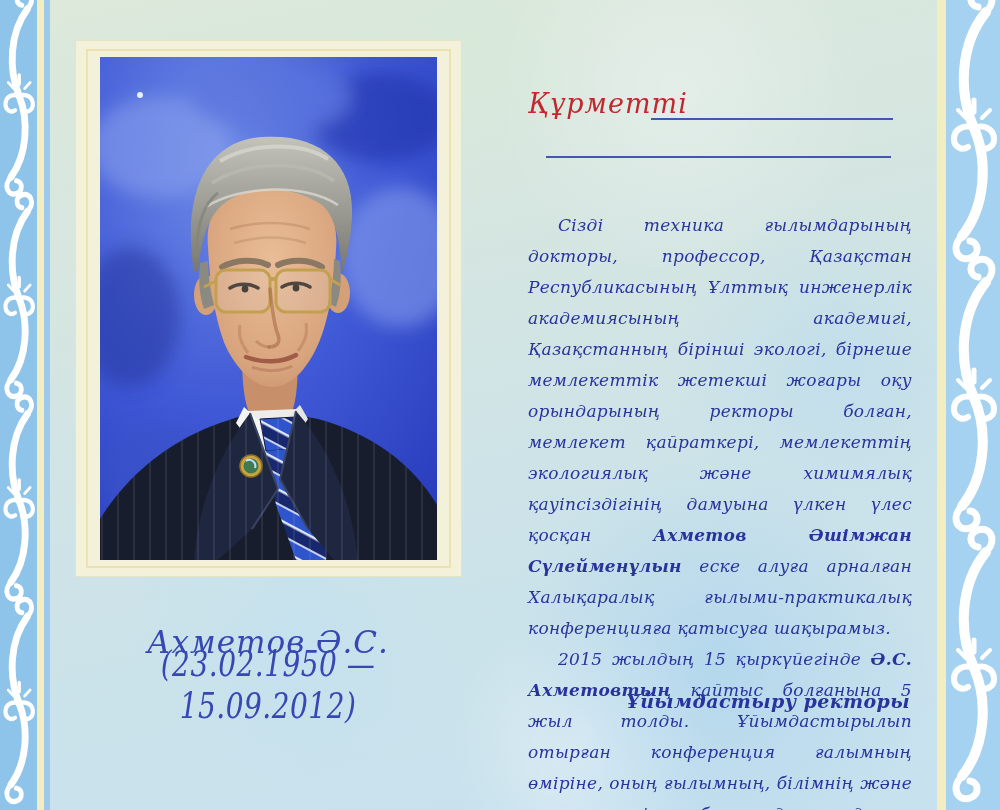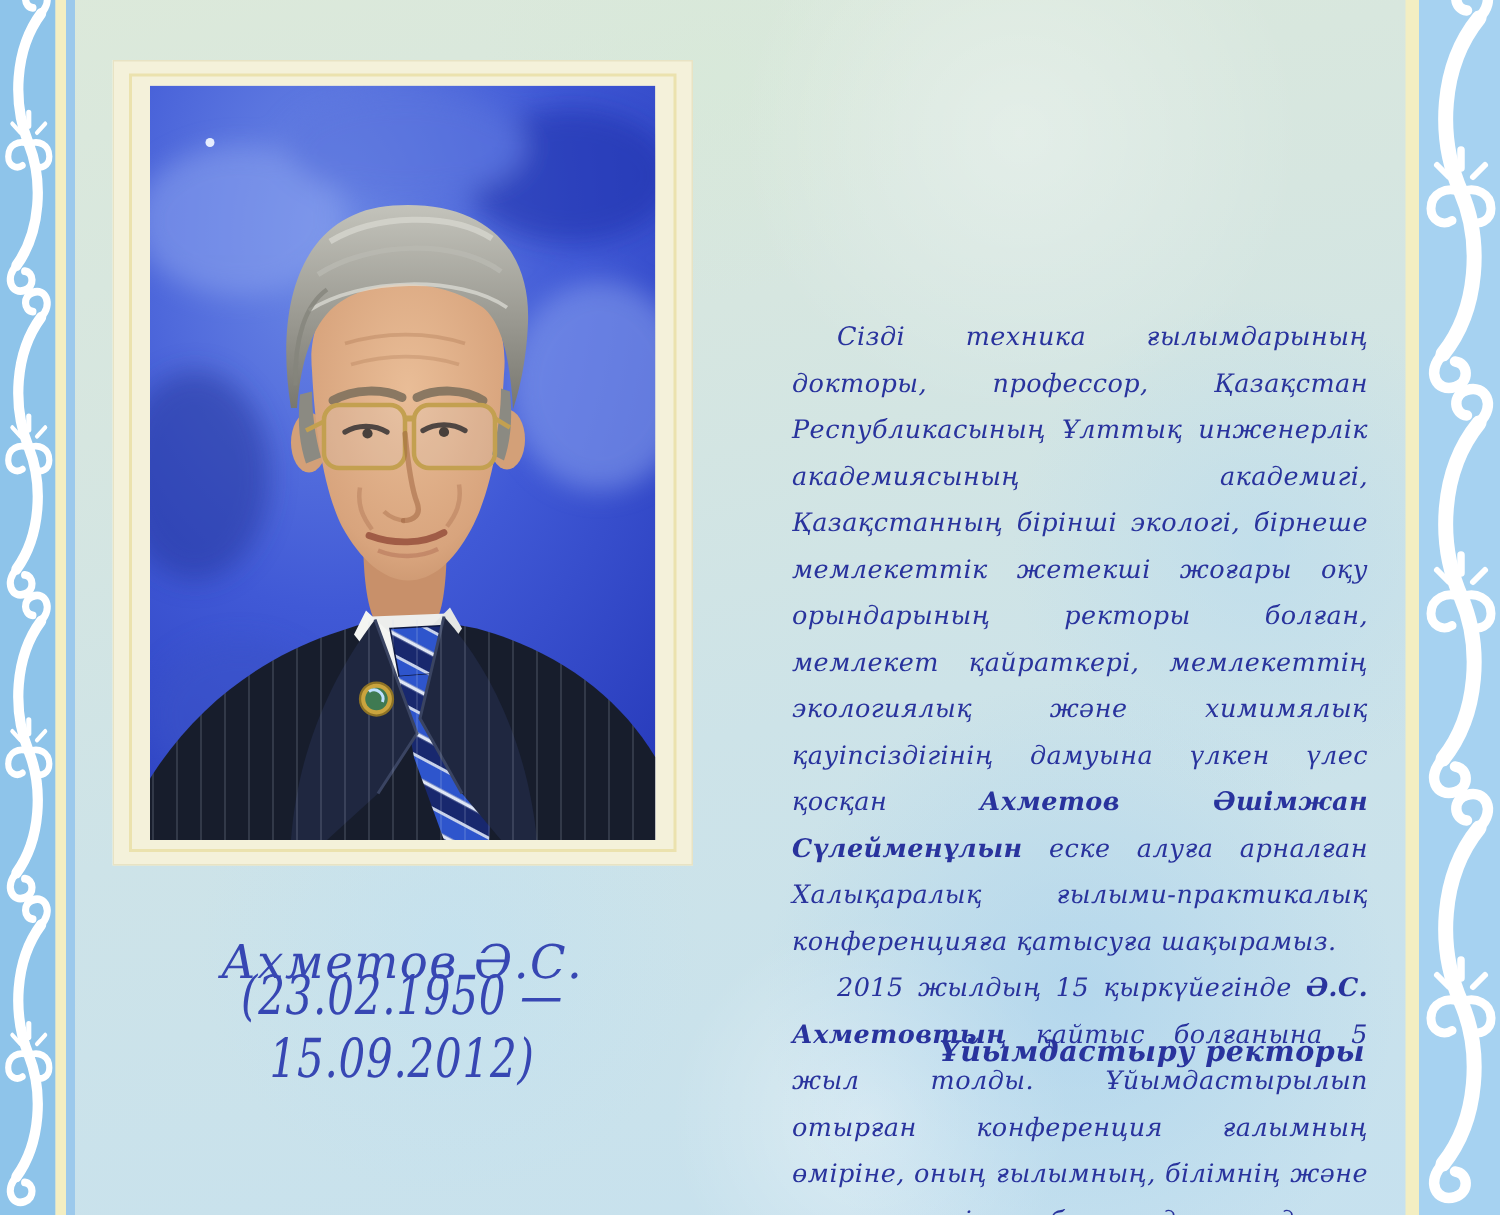--- a/index.html
+++ b/index.html
@@ -198,20 +198,25 @@
           <circle cx="151" cy="409" r="7.5" fill="#3f7a52"></circle>
           <path d="M146,404 a6,6 0 0 1 9,7" stroke="#bfe0ff" stroke-width="2" fill="none"></path>
         </g>
       </svg>
     </div>
   </div>
 
   <div class="caption-name">Ахметов Ә.С.</div>
   <div class="caption-dates">(23.02.1950 — 15.09.2012)</div>
 
+  <div class="salutation">
+    <span class="greet">Құрметті</span>
+    <div class="blank-line-1"></div>
+    <div class="blank-line-2"></div>
+  </div>
 
   <div class="body-text">
     <p><span>Сізді техника ғылымдарының докторы, профессор, Қазақстан Республикасының Ұлттық инженерлік академиясының академигі, Қазақстанның бірінші экологі, бірнеше мемлекеттік жетекші жоғары оқу орындарының ректоры болған, мемлекет қайраткері, мемлекеттің экологиялық және химимялық қауіпсіздігінің дамуына үлкен үлес қосқан </span><span class="b">Ахметов Әшімжан Сүлейменұлын</span><span> еске алуға арналған Халықаралық ғылыми-практикалық конференцияға қатысуға шақырамыз.</span></p>
     <p><span>2015 жылдың 15 қыркүйегінде </span><span class="b">Ә.С. Ахметовтың</span><span> қайтыс болғанына 5 жыл толды. Ұйымдастырылып отырған конференция ғалымның өміріне, оның ғылымның, білімнің және мемлекеттік басқарудың дамуы туралы ғылыми еңбектеріне арналған. Конференция 2017 жылдың қыркүйек айының 16 жұлдызында М.Х. Дулати атындағы Тараз мемлекеттік университетінде өтеді.</span></p>
   </div>
 
   <div class="signature">Ұйымдастыру ректоры</div>
 
 </div>
 

